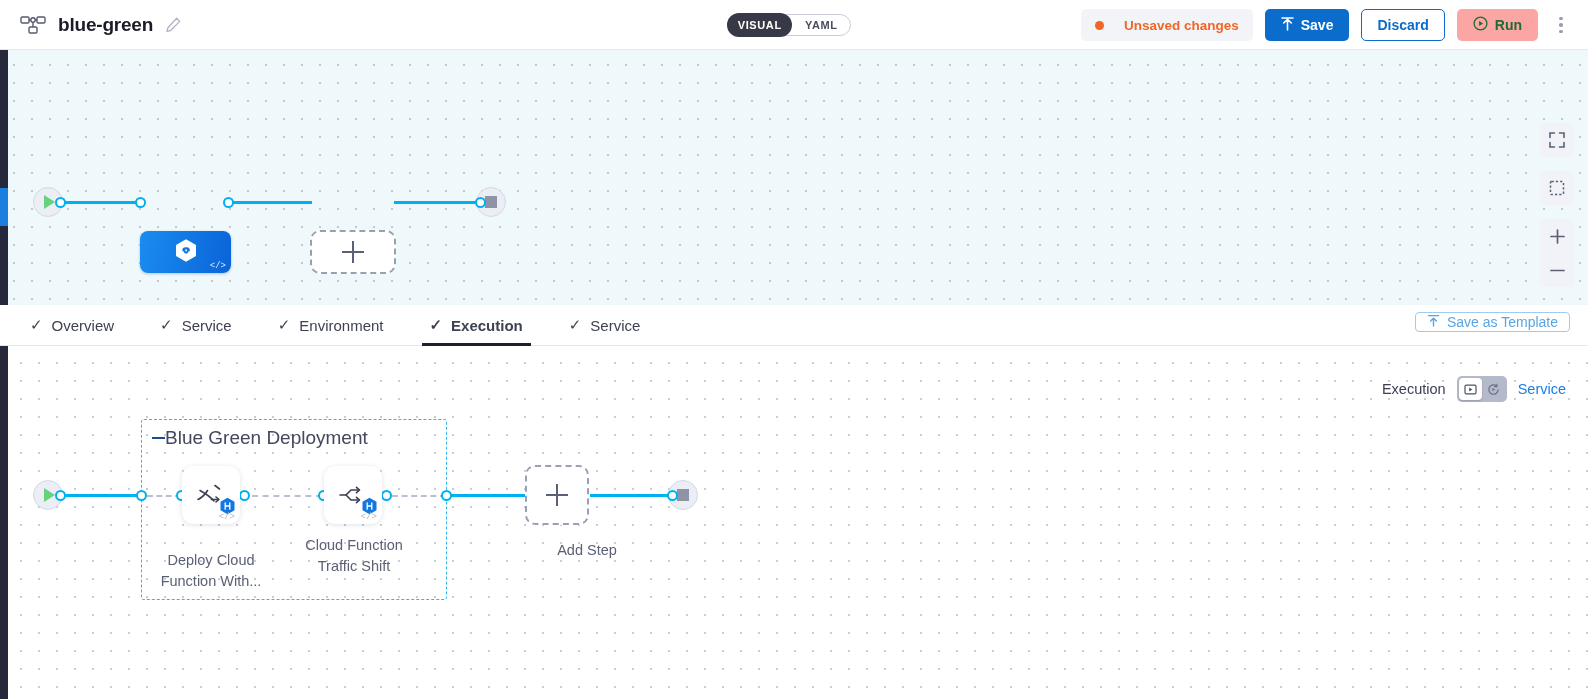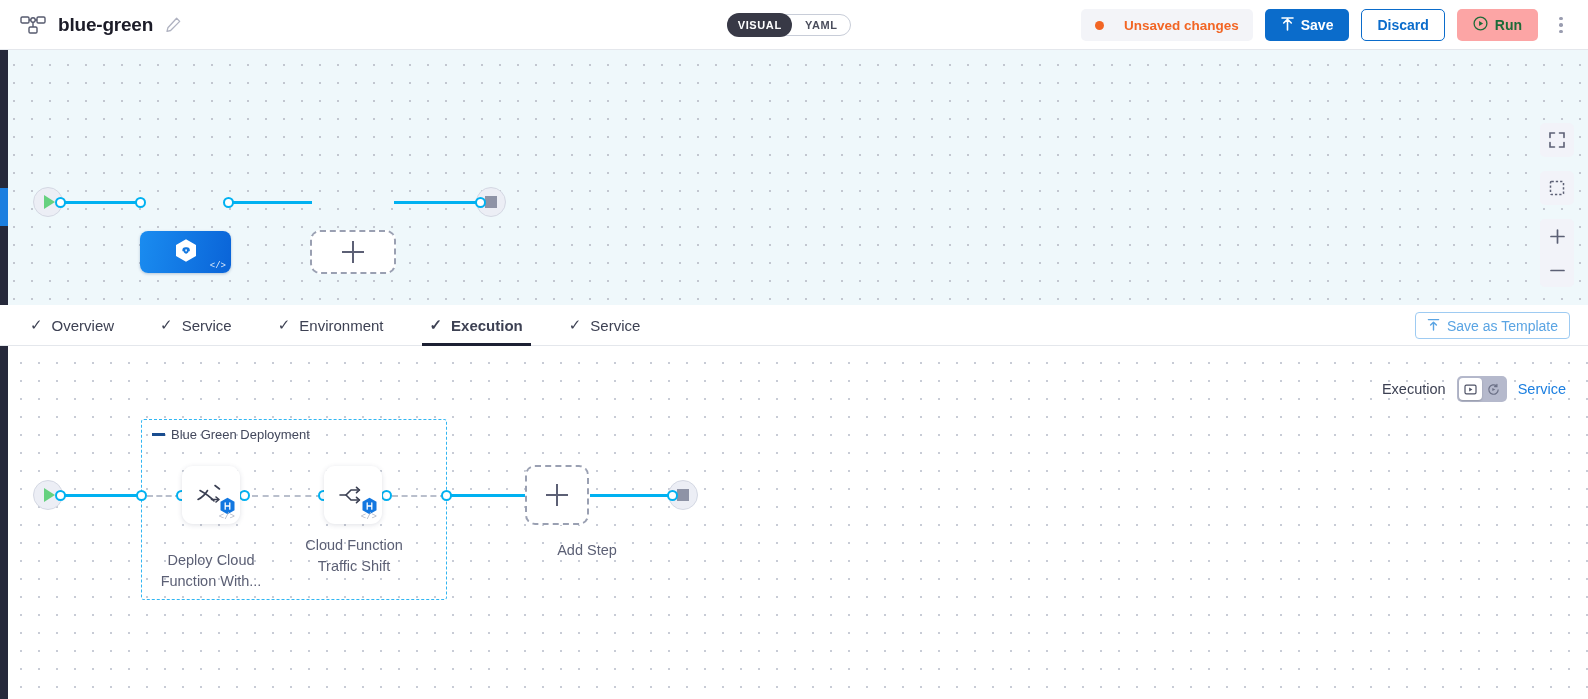--- a/index.html
+++ b/index.html
@@ -135,22 +135,22 @@
   .step-icon { width: 34px; height: 30px; display: block; }
   .hexbadge {
     position: absolute; right: 4px; bottom: 9px; width: 17px; height: 18px;
   }
 
   .group-box {
     position: absolute; border: 1.5px dashed #31b6f2; border-radius: 3px;
     background: rgba(255,255,255,0.0); z-index: 3;
   }
   .group-title {
-    position: absolute; font-size: 13px; color: #43485c;
-    display: flex; align-items: center; gap: 6px;
+    position: absolute; font-size: 19px; color: #43485c;
+    display: flex; align-items: center; 
   }
   .group-dash { width: 13px; height: 2.5px; background: #1a4d8f; display: block; }
 
   
   .tabs-bar {
     position: absolute; top: 305px; left: 0; width: 1588px; height: 41px;
     background: #ffffff; border-bottom: 1px solid #e4e7ec;
     display: flex; align-items: center; z-index: 30;
   }
   .tab {
@@ -158,21 +158,21 @@
     padding: 0 16px; font-size: 15px; color: #3d4153; cursor: pointer;
     position: relative; margin-left: 14px;
   }
   .tab .chk { font-size: 15px; color: #3d4153; }
   .tab.active { font-weight: bold; }
   .tab.active:after {
     content: ""; position: absolute; left: 8px; right: 8px; bottom: 0;
     height: 2.5px; background: #1c2033;
   }
   .save-template {
-    position: absolute; right: 18px; top: 7px; height: 27px; padding: 0 11px;
+    position: absolute; right: 18px; top: 7px; height: 20px; padding: 0 11px;
     border: 1px solid #9ecbf2; border-radius: 4px; background: #ffffff;
     display: flex; align-items: center; gap: 7px;
     font-size: 14px; color: #5aa4e3; cursor: pointer;
   }
 
   
   .exec-controls {
     position: absolute; right: 22px; top: 376px; display: flex;
     align-items: center; gap: 11px; z-index: 20;
   }

